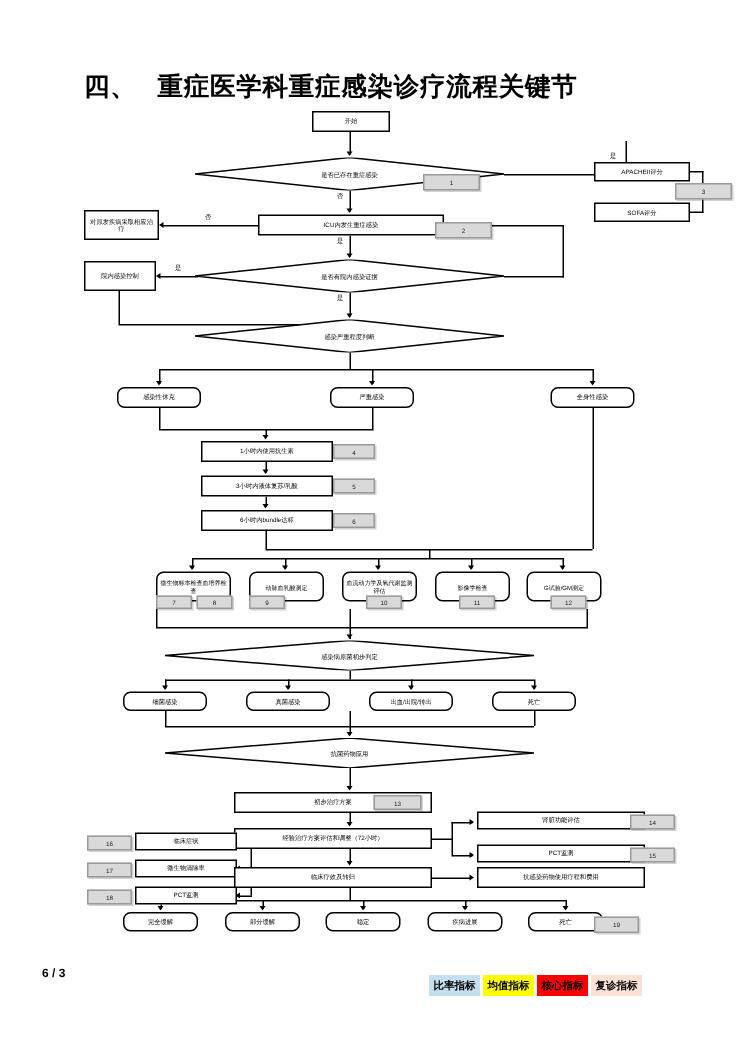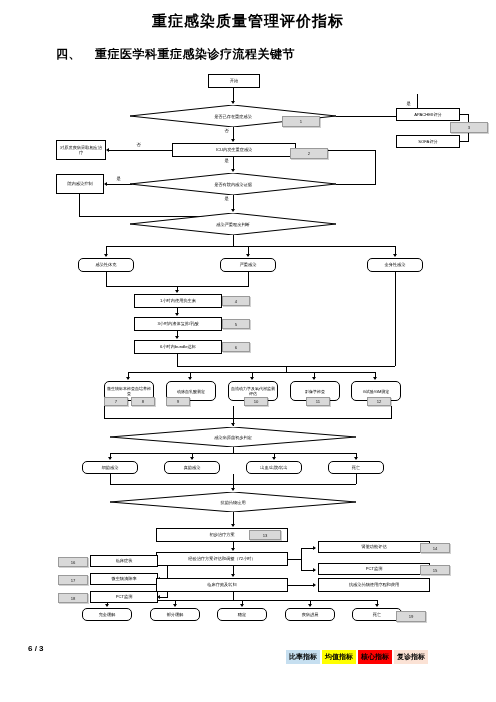--- a/index.html
+++ b/index.html
@@ -2,21 +2,21 @@
 <html><head>
 <meta charset="utf-8">
 <style>
   html,body{margin:0;padding:0;background:#ffffff;}
   body{width:496px;height:702px;position:relative;font-family:"Liberation Sans","DejaVu Sans",sans-serif;color:#000;}
   #page{position:relative;width:496px;height:702px;overflow:hidden;background:#fff;}
 
   
   .doc-title{position:absolute;left:0;top:12px;width:496px;text-align:center;
     font-size:15px;font-weight:bold;letter-spacing:1px;}
-  .sec-head{position:absolute;left:56px;top:46px;font-size:12px;font-weight:bold;letter-spacing:0.5px;}
+  .sec-head{position:absolute;left:56px;top:46px;font-size:17px;font-weight:bold;letter-spacing:0.5px;}
   .sec-head .num{margin-right:14px;}
 
   
   #canvas{position:absolute;left:0;top:66px;width:496px;height:560px;}
 
   
   .node{position:absolute;box-sizing:border-box;border:1px solid #000;background:#fff;
     display:flex;align-items:center;justify-content:center;text-align:center;
     font-size:4.2px;line-height:1.25;padding:1px;z-index:3;}
   .node.rounded{border-radius:5px;}
@@ -48,21 +48,20 @@
   
   .pagenum{position:absolute;left:28px;top:644px;font-size:8px;font-weight:bold;}
   .legend{position:absolute;left:286px;top:650px;display:flex;gap:2px;}
   .legend .chip{font-size:7px;padding:2px 3px;border:0;white-space:nowrap;font-weight:bold;}
 </style>
 </head>
 <body>
 
 <div id="page">
 
-  <div class="doc-title">重症感染质量管理评价指标</div>
 
   <div class="sec-head">
     <span class="num">四、</span><span>重症医学科重症感染诊疗流程关键节</span>
   </div>
 
   <div id="canvas">
 
     <div class="node" style="left:208px;top:8px;width:52px;height:14px;">
       <span>开始</span>
     </div>

